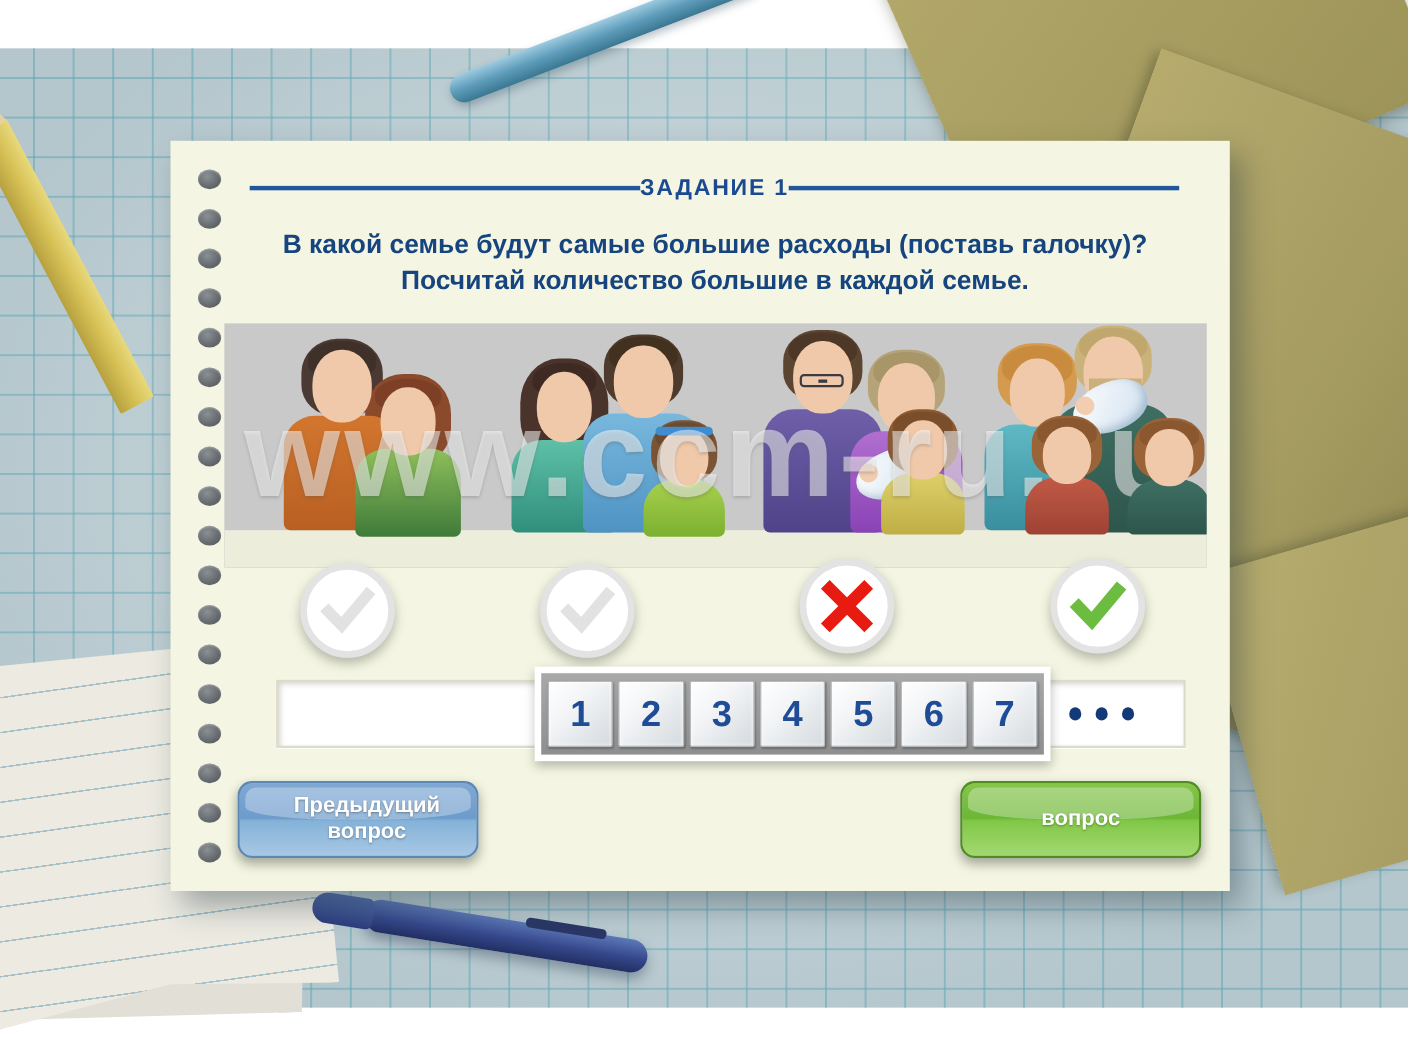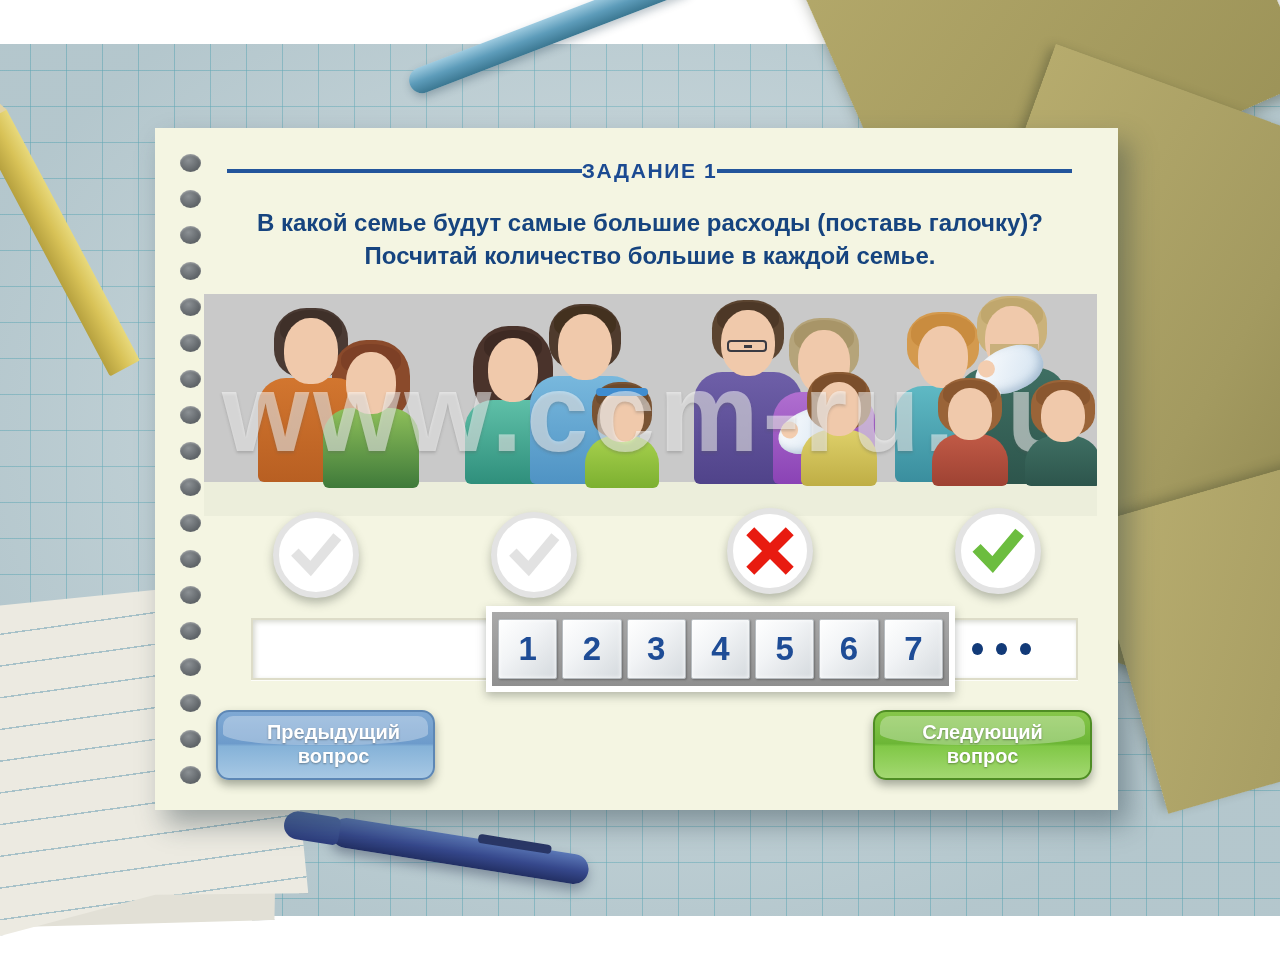--- a/index.html
+++ b/index.html
@@ -626,18 +626,17 @@
         <div class="tile">6</div>
         <div class="tile">7</div>
       </div>
     </div>
 
     <button class="nav-btn btn-prev">
       <span>Предыдущий</span>
       <span>вопрос</span>
     </button>
     <button class="nav-btn btn-next">
-      <span>Следующий</span>
       <span>вопрос</span>
     </button>
 
   </div>
 </div>
 
 </body></html>

